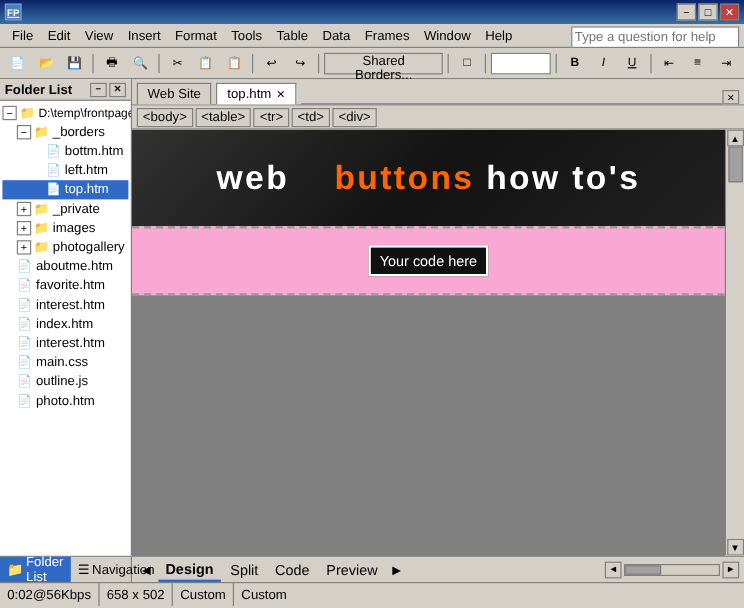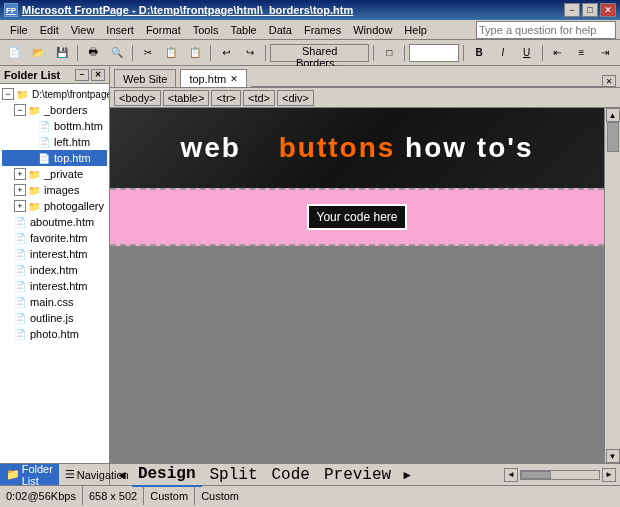--- a/index.html
+++ b/index.html
@@ -18,21 +18,21 @@
     .title-bar-title { font-size: 11px; font-weight: bold; display: flex; align-items: center; gap: 4px; text-decoration: underline; }
     .title-bar-icon { width: 14px; height: 14px; background: #4a7fc1; border: 1px solid #6a9fd8; display: flex; align-items: center; justify-content: center; font-size: 8px; }
     .title-bar-controls { display: flex; gap: 2px; }
     .title-btn { width: 16px; height: 14px; background: #d4d0c8; border: 1px solid #808080; display: flex; align-items: center; justify-content: center; font-size: 9px; cursor: pointer; color: black; }
     .title-btn.close { background: #c04040; color: white; }
 
     
     .menu-bar {
       background: #d4d0c8;
       display: flex;
-      align-items: center;
+      align-items: flex-start;
       padding: 2px 4px;
       height: 20px;
       border-bottom: 1px solid #808080;
     }
     .menu-item { padding: 2px 6px; font-size: 11px; cursor: pointer; }
 
     
     .toolbar {
       background: #d4d0c8;
       display: flex;
@@ -148,21 +148,21 @@
 
     
     .bottom-panel {
       background: #d4d0c8; display: flex; align-items: center;
       height: 22px; border-top: 1px solid #808080;
     }
     .bottom-left { display: flex; width: 110px; border-right: 1px solid #808080; height: 100%; }
     .bottom-tab { padding: 2px 6px; font-size: 11px; cursor: pointer; display: flex; align-items: center; height: 100%; }
     .bottom-tab.active { background: #316ac5; color: white; }
     .bottom-right { display: flex; align-items: center; flex: 1; padding: 0 4px; gap: 2px; }
-    .view-tab { padding: 2px 6px; font-size: 16px; cursor: pointer; display: flex; align-items: center; font-family: Liberation Mono, monospace; }
+    .view-tab { padding: 2px 6px; font-size: 12px; cursor: pointer; display: flex; align-items: center; }
     .view-tab.active { font-weight: bold; border-bottom: 2px solid #316ac5; }
     .nav-arrow { font-size: 12px; cursor: pointer; padding: 0 2px; }
 
     
     .status-bar {
       background: #d4d0c8; display: flex; align-items: center;
       height: 20px; border-top: 1px solid #808080; font-size: 11px;
     }
     .status-section { padding: 0 6px; border-right: 1px solid #808080; height: 100%; display: flex; align-items: center; }
     .status-section:last-child { border-right: none; }
@@ -178,21 +178,20 @@
 
     .folder-icon { color: #f0c040; }
     .page-icon { color: #6080d0; }
   </style>
 </head>
 <body>
 
 <div class="title-bar">
   <div class="title-bar-title">
     <div class="title-bar-icon">FP</div>
-    <span>Microsoft FrontPage - D:\temp\frontpage\html\_borders\top.htm</span>
   </div>
   <div class="title-bar-controls">
     <div class="title-btn">−</div>
     <div class="title-btn">□</div>
     <div class="title-btn close">✕</div>
   </div>
 </div>
 
 <div class="menu-bar">
   <div class="menu-item">File</div>

